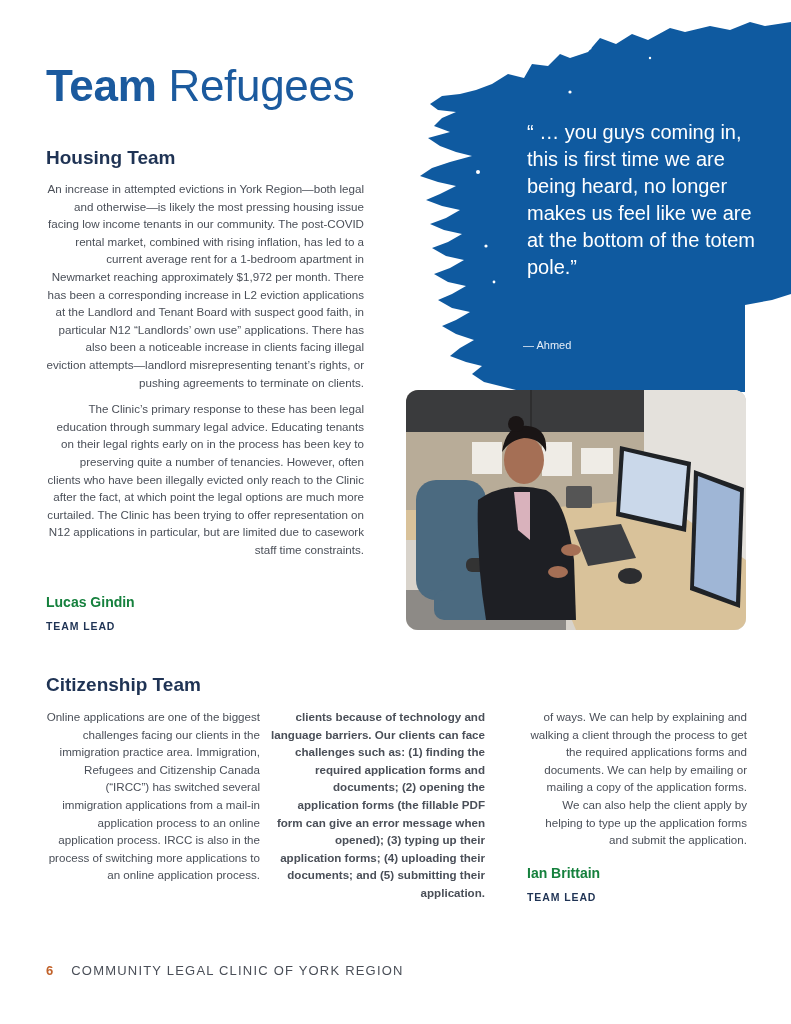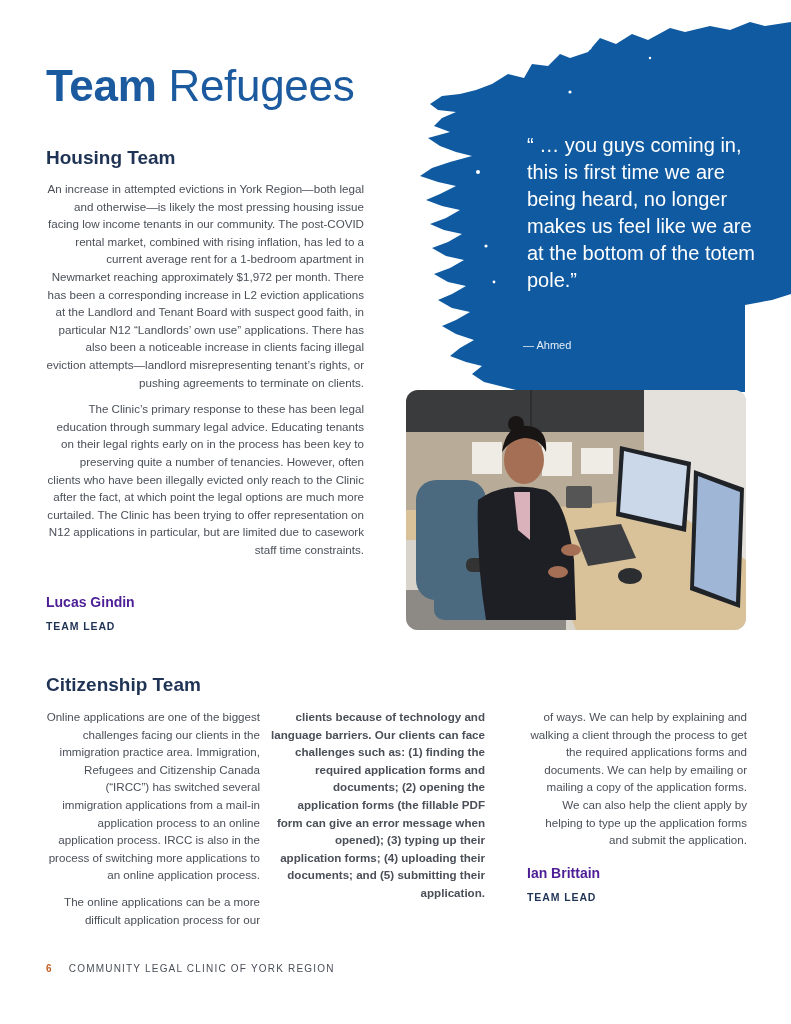--- a/index.html
+++ b/index.html
@@ -8,31 +8,31 @@
 
     .page-title { position: absolute; left: 46px; top: 60px; font-size: 44px; line-height: 52px; color: #1b5a9e; letter-spacing: -0.3px; }
     .page-title .bold { font-weight: 700; }
     .page-title .light { font-weight: 400; }
 
     .section-heading { position: absolute; font-size: 19px; font-weight: 700; color: #1f3354; line-height: 24px; }
 
     .body-text { position: absolute; font-size: 11.6px; line-height: 17.6px; color: #4a4f58; text-align: right; }
     .body-text p { margin-bottom: 9px; }
 
-    .lead-name { position: absolute; font-size: 14px; font-weight: 700; color: #4c1d95; line-height: 18px; }
+    .lead-name { position: absolute; font-size: 14px; font-weight: 700; color: #15803d; line-height: 18px; }
     .lead-role { position: absolute; font-size: 10.5px; font-weight: 700; color: #1f3354; letter-spacing: 0.9px; line-height: 14px; }
 
     .brush { position: absolute; left: 420px; top: 0; width: 371px; height: 400px; }
 
-    .quote { position: absolute; left: 527px; top: 132px; width: 230px; font-size: 20px; line-height: 27px; color: #ffffff; }
+    .quote { position: absolute; left: 527px; top: 119px; width: 230px; font-size: 20px; line-height: 27px; color: #ffffff; }
     .quote-author { position: absolute; left: 523px; top: 339px; font-size: 11px; color: #e6eef8; }
 
     .photo { position: absolute; left: 406px; top: 390px; width: 340px; height: 240px; border-radius: 12px; overflow: hidden; background: #d9d6d1; }
 
-    .footer { position: absolute; left: 46px; top: 963px; font-size: 10px; letter-spacing: 1.2px; color: #4a4f58; }
+    .footer { position: absolute; left: 46px; top: 963px; font-size: 13px; letter-spacing: 1.2px; color: #4a4f58; }
     .footer .page-num { color: #c1622a; font-weight: 700; margin-right: 12px; }
   </style>
 </head>
 <body>
 
 <h1 class="page-title">
   <span class="bold">Team</span>
   <span class="light">Refugees</span>
 </h1>
 
@@ -110,21 +110,20 @@
     <ellipse cx="118" cy="70" rx="20" ry="24" fill="#a56f55"></ellipse>
     <path d="M96,62 Q100,34 122,36 Q142,38 140,62 Q134,48 118,48 Q104,50 96,62 Z" fill="#1a1515"></path>
     <circle cx="110" cy="34" r="8" fill="#1a1515"></circle>
   </svg>
 </div>
 
 <h2 class="section-heading" style="left:46px; top:673px;">Citizenship Team</h2>
 
 <div class="body-text" style="left:46px; top:708px; width:214px;">
   <p>Online applications are one of the biggest challenges facing our clients in the immigration practice area. Immigration, Refugees and Citizenship Canada (“IRCC”) has switched several immigration applications from a mail-in application process to an online application process. IRCC is also in the process of switching more applications to an online application process.</p>
-  <p>The online applications can be a more difficult application process for our</p>
 </div>
 
 <div class="body-text" style="left:271px; top:708px; width:214px;font-weight:bold;">
   <p>clients because of technology and language barriers. Our clients can face challenges such as: (1) finding the required application forms and documents; (2) opening the application forms (the fillable PDF form can give an error message when opened); (3) typing up their application forms; (4) uploading their documents; and (5) submitting their application.</p>
 </div>
 
 <div class="body-text" style="left:527px; top:708px; width:220px;">
   <p>of ways. We can help by explaining and walking a client through the process to get the required applications forms and documents. We can help by emailing or mailing a copy of the application forms. We can also help the client apply by helping to type up the application forms and submit the application.</p>
 </div>
 <div class="lead-name" style="left:527px; top:864px;">Ian Brittain</div>

